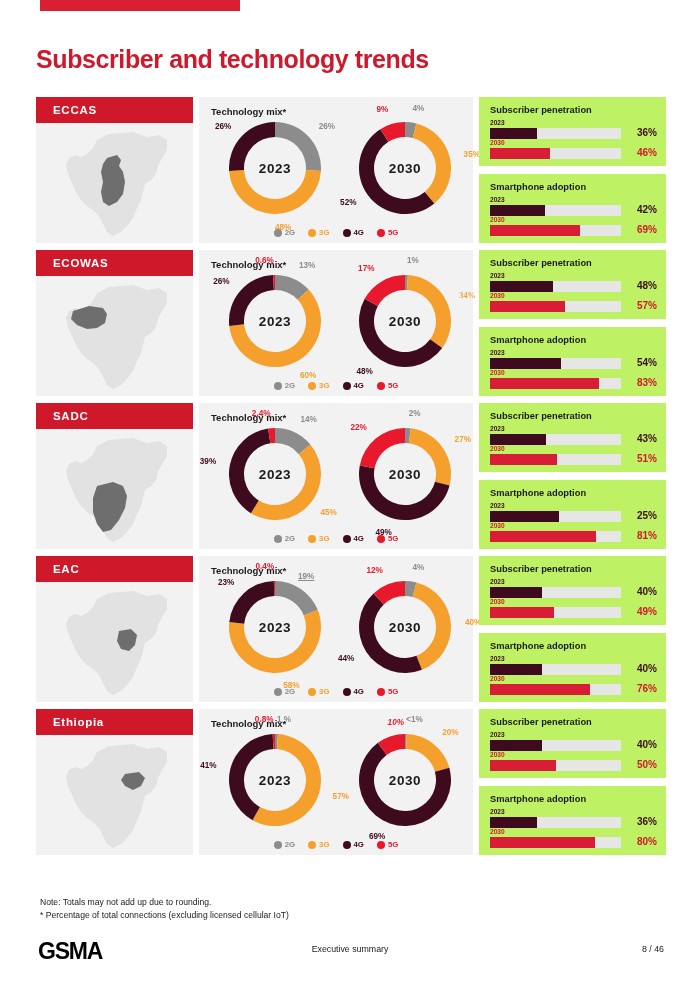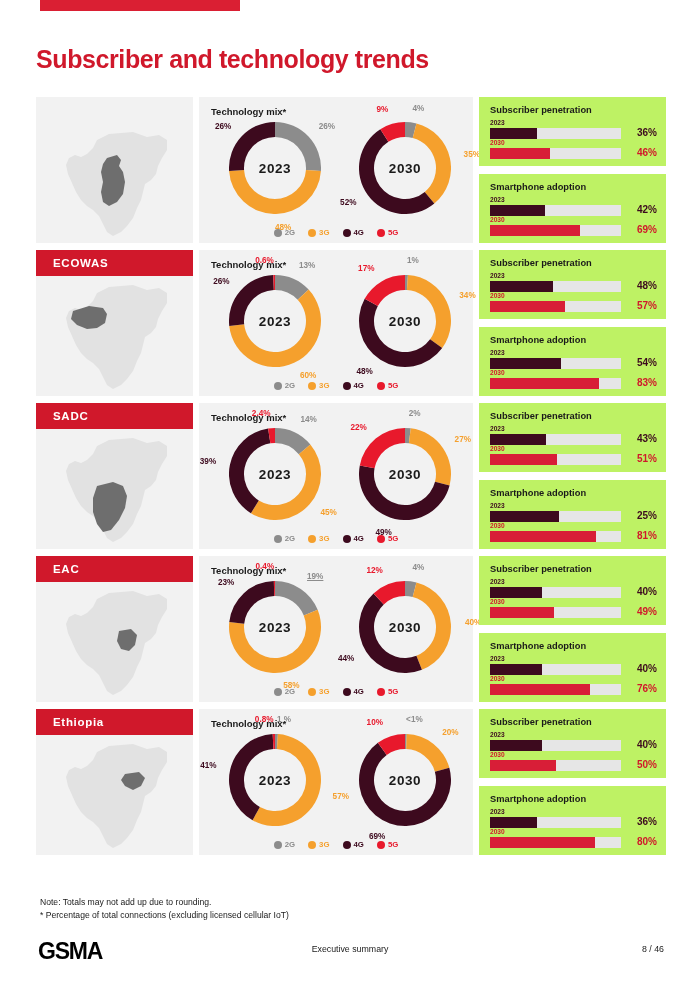--- a/index.html
+++ b/index.html
@@ -131,20 +131,21 @@
 <div class="page">
 
   <div class="top-rule"></div>
 
   <h1 class="page-title">Subscriber and technology trends</h1>
 
   <div class="rows" id="rows">
   <div class="row">
 
     <div class="map-panel">
+      <div class="region-tag">ECCAS</div>
       <div class="map-wrap">
             <svg width="110" height="112" viewBox="0 0 110 112" aria-hidden="true">
     <path d="M46,6 L70,4 L84,9 L96,7 L104,12 L104,22 L99,30 L95,38 L93,46 L88,52 L82,56 L80,64 L78,72 L74,80 L70,90 L64,98 L58,104 L50,108 L44,104 L40,96 L36,88 L30,82 L24,78 L18,72 L13,64 L9,55 L5,46 L3,37 L6,30 L12,27 L18,29 L24,26 L30,20 L34,12 Z" transform="translate(3,1)" fill="#E2E2E2"></path>
     <path d="M44,30 L54,27 L58,32 L56,38 L60,44 L62,54 L60,66 L54,74 L46,78 L40,74 L38,64 L40,54 L38,44 L40,36 Z" transform="translate(3,1)" fill="#6E6E6E"></path>
   </svg>
           </div>
     </div>
 
     <div class="tech-panel">
       <div class="tech-title">Technology mix*</div>
@@ -296,21 +297,21 @@
            L71.08,64.22 A31,31 0 0 0 47.95,15.06 Z" fill="#F5A02D"></path>
                 <path d="M83.21,73.04 A46,46 0 0 1 5.69,23.84
            L18.83,31.07 A31,31 0 0 0 71.08,64.22 Z" fill="#3D0A1E"></path>
                 <path d="M5.69,23.84 A46,46 0 0 1 46.00,0.00
            L46.00,15.00 A31,31 0 0 0 18.83,31.07 Z" fill="#E8192C"></path>
               </svg>
       <div class="donut-year">2030</div>
       <span class="dlabel" style="color:#8C8C8C;left:65.9px;top:-16.0px;
                  transform:translate(0%,0);">1%</span>
               <span class="dlabel" style="color:#F5A02D;left:118.3px;top:18.5px;
-                 transform:translate(0%,0);">34%</span>
+                 transform:translate(0%,0);font-family:Liberation Serif, serif;">34%</span>
               <span class="dlabel" style="color:#3D0A1E;left:31.9px;top:94.7px;
                  transform:translate(-100%,0);">48%</span>
               <span class="dlabel" style="color:#E8192C;left:33.5px;top:-7.6px;
                  transform:translate(-100%,0);">17%</span>
     </div>
       </div>
       <div class="legend">
       <div class="legend-item">
         <span class="legend-dot" style="background:#8C8C8C"></span>
         <span class="legend-label" style="color:#8C8C8C">2G</span>
@@ -516,21 +517,21 @@
                 <path d="M46.00,0.00 A46,46 0 0 1 88.69,28.86
            L74.77,34.45 A31,31 0 0 0 46.00,15.00 Z" fill="#8C8C8C"></path>
                 <path d="M88.69,28.86 A46,46 0 1 1 0.26,41.12
            L15.18,42.71 A31,31 0 1 0 74.77,34.45 Z" fill="#F5A02D"></path>
                 <path d="M0.26,41.12 A46,46 0 0 1 44.85,0.01
            L45.22,15.01 A31,31 0 0 0 15.18,42.71 Z" fill="#3D0A1E"></path>
                 <path d="M44.85,0.01 A46,46 0 0 1 46.00,0.00
            L46.00,15.00 A31,31 0 0 0 45.22,15.01 Z" fill="#E8192C"></path>
               </svg>
       <div class="donut-year">2023</div>
-      <span class="dlabel" style="color:#8C8C8C;left:96px;top:-5.7px;
+      <span class="dlabel" style="color:#8C8C8C;left:87px;top:-5.7px;
                  transform:translate(0%,0);text-decoration:underline;">19%</span>
               <span class="dlabel" style="color:#F5A02D;left:72.2px;top:103.4px;
                  transform:translate(0%,0);">58%</span>
               <span class="dlabel" style="color:#3D0A1E;left:23.3px;top:-0.1px;
                  transform:translate(-100%,0);">23%</span>
               <span class="dlabel" style="color:#E8192C;left:63.2px;top:-16.0px;
                  transform:translate(-100%,0);">0.4%</span>
     </div>
         <div class="donut right">
       <svg width="92" height="92" viewBox="0 0 92 92" aria-hidden="true">
@@ -665,22 +666,22 @@
                 <path d="M18.87,8.85 A46,46 0 0 1 46.00,0.00
            L46.00,15.00 A31,31 0 0 0 27.72,20.97 Z" fill="#E8192C"></path>
               </svg>
       <div class="donut-year">2030</div>
       <span class="dlabel" style="color:#8C8C8C;left:65.1px;top:-16.0px;
                  transform:translate(0%,0);">&lt;1%</span>
               <span class="dlabel" style="color:#F5A02D;left:101.2px;top:-3.1px;
                  transform:translate(0%,0);">20%</span>
               <span class="dlabel" style="color:#3D0A1E;left:44.3px;top:100.7px;
                  transform:translate(-100%,0);">69%</span>
-              <span class="dlabel" style="color:#E8192C;left:42px;top:-13.0px;
-                 transform:translate(-100%,0);">10%</span>
+              <span class="dlabel" style="color:#E8192C;left:63px;top:-13.0px;
+                 transform:translate(-100%,0);font-style:italic;">10%</span>
     </div>
       </div>
       <div class="legend">
       <div class="legend-item">
         <span class="legend-dot" style="background:#8C8C8C"></span>
         <span class="legend-label" style="color:#8C8C8C">2G</span>
       </div>
       <div class="legend-item">
         <span class="legend-dot" style="background:#F5A02D"></span>
         <span class="legend-label" style="color:#F5A02D">3G</span>

